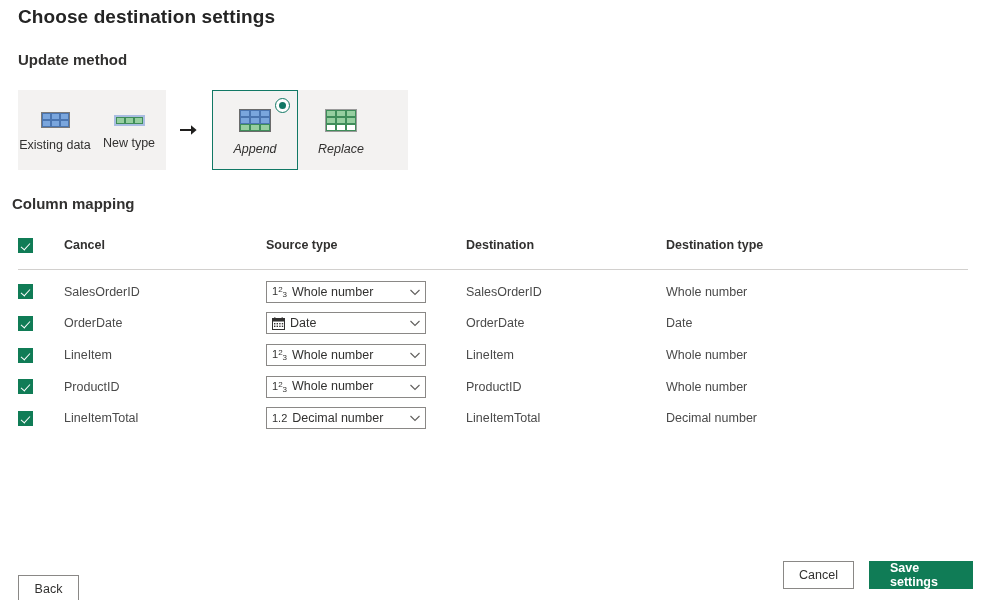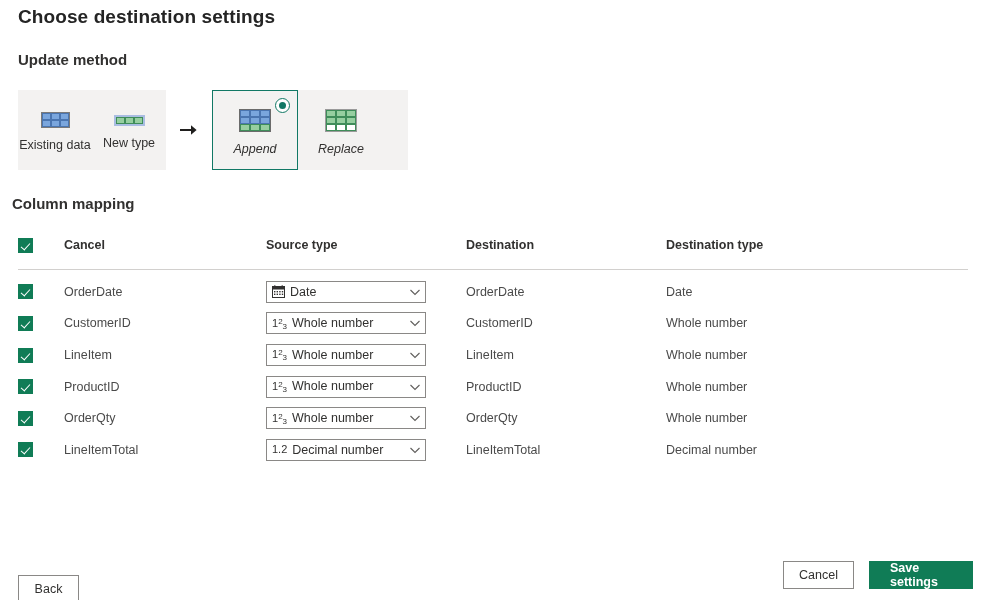--- a/index.html
+++ b/index.html
@@ -376,20 +376,37 @@
       <th class="col-check">
         <span class="cbx"></span>
       </th>
       <th class="col-source">Cancel</th>
       <th class="col-srctype">Source type</th>
       <th class="col-dest">Destination</th>
       <th class="col-desttype">Destination type</th>
     </tr>
   </thead>
   <tbody id="map-body">
+      <tr>
+        <td class="col-check"><span class="cbx"></span></td>
+        <td class="col-source">SalesOrderID</td>
+        <td class="col-srctype">
+          <div class="dd">
+            <span class="glyph">1<span class="sup">2</span><span class="sub">3</span></span>
+            <span class="dd-text">Whole number</span>
+            <span class="chev">
+              <svg viewBox="0 0 12 12" width="12" height="12" aria-hidden="true">
+                <path d="M1.5 4 L6 8.5 L10.5 4" fill="none" stroke="#605e5c" stroke-width="1.1"></path>
+              </svg>
+            </span>
+          </div>
+        </td>
+        <td class="col-dest">SalesOrderID</td>
+        <td class="col-desttype">Whole number</td>
+      </tr>
       <tr>
         <td class="col-check"><span class="cbx"></span></td>
         <td class="col-source">OrderDate</td>
         <td class="col-srctype">
           <div class="dd">
             <span class="cal"><svg viewBox="0 0 13 13" width="13" height="13" aria-hidden="true">
                 <rect x="0.5" y="1.5" width="12" height="11" fill="#ffffff" stroke="#323130" stroke-width="1"></rect>
                 <rect x="0.5" y="1.5" width="12" height="3" fill="#323130"></rect>
                 <rect x="2.2" y="0.3" width="1.2" height="2.2" fill="#323130"></rect>
                 <rect x="9.6" y="0.3" width="1.2" height="2.2" fill="#323130"></rect>
@@ -407,37 +424,20 @@
             <span class="dd-text">Date</span>
             <span class="chev">
               <svg viewBox="0 0 12 12" width="12" height="12" aria-hidden="true">
                 <path d="M1.5 4 L6 8.5 L10.5 4" fill="none" stroke="#605e5c" stroke-width="1.1"></path>
               </svg>
             </span>
           </div>
         </td>
         <td class="col-dest">OrderDate</td>
         <td class="col-desttype">Date</td>
-      </tr>
-      <tr>
-        <td class="col-check"><span class="cbx"></span></td>
-        <td class="col-source">CustomerID</td>
-        <td class="col-srctype">
-          <div class="dd">
-            <span class="glyph">1<span class="sup">2</span><span class="sub">3</span></span>
-            <span class="dd-text">Whole number</span>
-            <span class="chev">
-              <svg viewBox="0 0 12 12" width="12" height="12" aria-hidden="true">
-                <path d="M1.5 4 L6 8.5 L10.5 4" fill="none" stroke="#605e5c" stroke-width="1.1"></path>
-              </svg>
-            </span>
-          </div>
-        </td>
-        <td class="col-dest">CustomerID</td>
-        <td class="col-desttype">Whole number</td>
       </tr>
       <tr>
         <td class="col-check"><span class="cbx"></span></td>
         <td class="col-source">LineItem</td>
         <td class="col-srctype">
           <div class="dd">
             <span class="glyph">1<span class="sup">2</span><span class="sub">3</span></span>
             <span class="dd-text">Whole number</span>
             <span class="chev">
               <svg viewBox="0 0 12 12" width="12" height="12" aria-hidden="true">
@@ -461,37 +461,20 @@
                 <path d="M1.5 4 L6 8.5 L10.5 4" fill="none" stroke="#605e5c" stroke-width="1.1"></path>
               </svg>
             </span>
           </div>
         </td>
         <td class="col-dest">ProductID</td>
         <td class="col-desttype">Whole number</td>
       </tr>
       <tr>
         <td class="col-check"><span class="cbx"></span></td>
-        <td class="col-source">OrderQty</td>
-        <td class="col-srctype">
-          <div class="dd">
-            <span class="glyph">1<span class="sup">2</span><span class="sub">3</span></span>
-            <span class="dd-text">Whole number</span>
-            <span class="chev">
-              <svg viewBox="0 0 12 12" width="12" height="12" aria-hidden="true">
-                <path d="M1.5 4 L6 8.5 L10.5 4" fill="none" stroke="#605e5c" stroke-width="1.1"></path>
-              </svg>
-            </span>
-          </div>
-        </td>
-        <td class="col-dest">OrderQty</td>
-        <td class="col-desttype">Whole number</td>
-      </tr>
-      <tr>
-        <td class="col-check"><span class="cbx"></span></td>
         <td class="col-source">LineItemTotal</td>
         <td class="col-srctype">
           <div class="dd">
             <span class="glyph">1.2</span>
             <span class="dd-text">Decimal number</span>
             <span class="chev">
               <svg viewBox="0 0 12 12" width="12" height="12" aria-hidden="true">
                 <path d="M1.5 4 L6 8.5 L10.5 4" fill="none" stroke="#605e5c" stroke-width="1.1"></path>
               </svg>
             </span>

